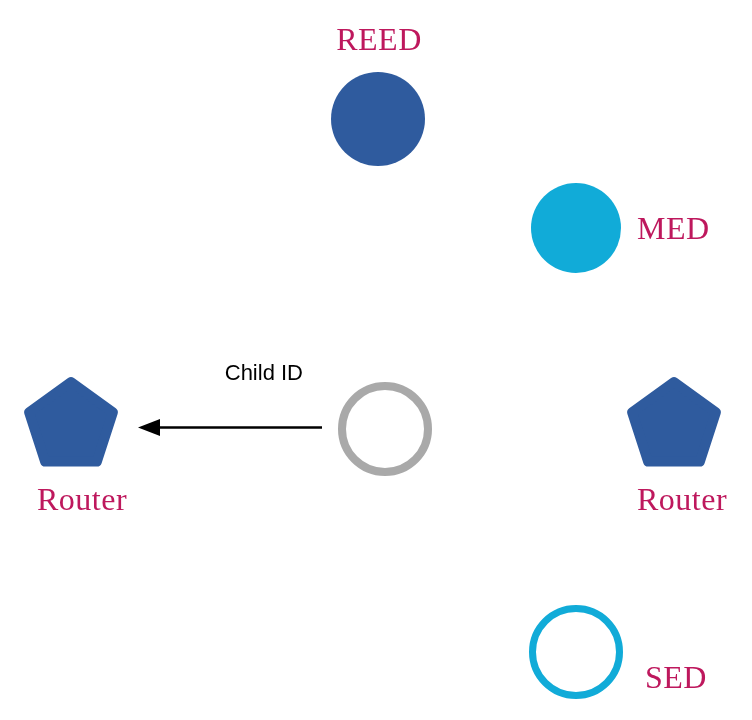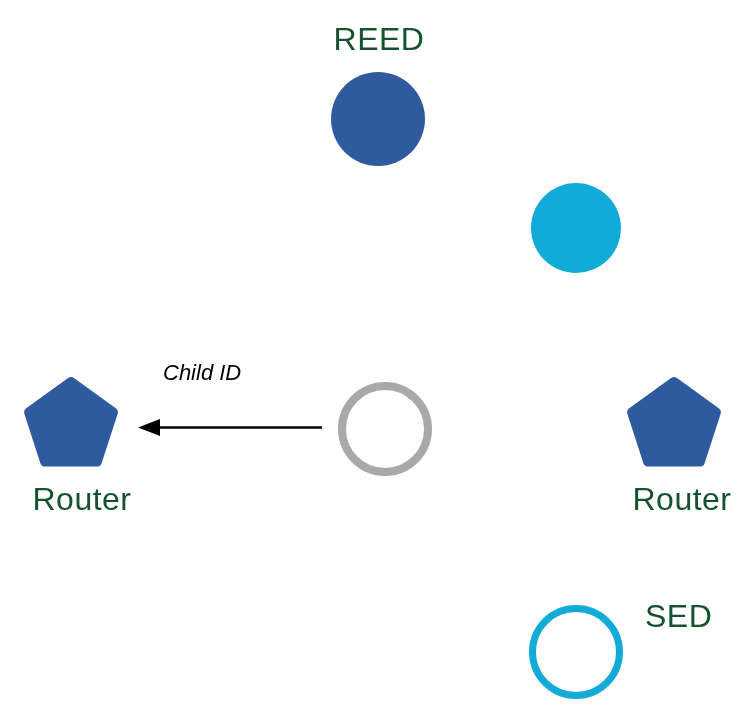--- a/index.html
+++ b/index.html
@@ -11,50 +11,51 @@
   .canvas {
     position: relative;
     width: 752px;
     height: 720px;
     background: #ffffff;
     overflow: hidden;
   }
   .abs { position: absolute; }
   .node-label {
     position: absolute;
-    color: #14532d;
+    color: #be185d;
     font-size: 32px;
     line-height: 34px;
     letter-spacing: 0.5px;
     white-space: nowrap;
+    font-family: Liberation Serif, serif;
   }
   .centered { text-align: center; }
   .edge-label {
     position: absolute;
     color: #000000;
     font-size: 22px;
     line-height: 29px;
-    font-style: italic;
-    text-align: left;
+    text-align: right;
   }
   svg { display: block; }
 </style>
 </head>
 <body>
 
 <div class="canvas">
 
   <div class="node-label centered abs" style="left:329px; top:22px; width:100px;">REED</div>
   <svg class="abs" style="left:331px; top:72px;" width="94" height="94" viewBox="0 0 94 94">
     <circle cx="47" cy="47" r="47" fill="#2F5B9E"></circle>
   </svg>
 
   <svg class="abs" style="left:531px; top:183px;" width="90" height="90" viewBox="0 0 90 90">
     <circle cx="45" cy="45" r="45" fill="#11ABD8"></circle>
   </svg>
+  <div class="node-label abs" style="left:637px; top:211px;">MED</div>
 
   <svg class="abs" style="left:338px; top:382px;" width="94" height="94" viewBox="0 0 94 94">
     <circle cx="47" cy="47" r="43" fill="none" stroke-width="8" stroke="#A9A9A9"></circle>
   </svg>
 
   <div class="edge-label abs" style="left:163px; top:358px; width:140px;">
     <div>Child ID</div>
   </div>
 
   <svg class="abs" style="left:130px; top:413px;" width="200" height="28" viewBox="0 0 200 28">
@@ -68,15 +69,15 @@
   <div class="node-label centered abs" style="left:12px; top:482px; width:140px;">Router</div>
 
   <svg class="abs" style="left:619px; top:371px;" width="110" height="110" viewBox="0 0 110 110">
     <polygon points="55,11 96.85,41.4 80.86,90.6 29.14,90.6 13.15,41.4" stroke-width="10" stroke-linejoin="round" fill="#2F5B9E" stroke="#2F5B9E"></polygon>
   </svg>
   <div class="node-label centered abs" style="left:612px; top:482px; width:140px;">Router</div>
 
   <svg class="abs" style="left:529px; top:605px;" width="94" height="94" viewBox="0 0 94 94">
     <circle cx="47" cy="47" r="43.5" fill="none" stroke-width="7" stroke="#11ABD8"></circle>
   </svg>
-  <div class="node-label abs" style="left:645px; top:599px;">SED</div>
+  <div class="node-label abs" style="left:645px; top:660px;">SED</div>
 
 </div>
 
 </body></html>

